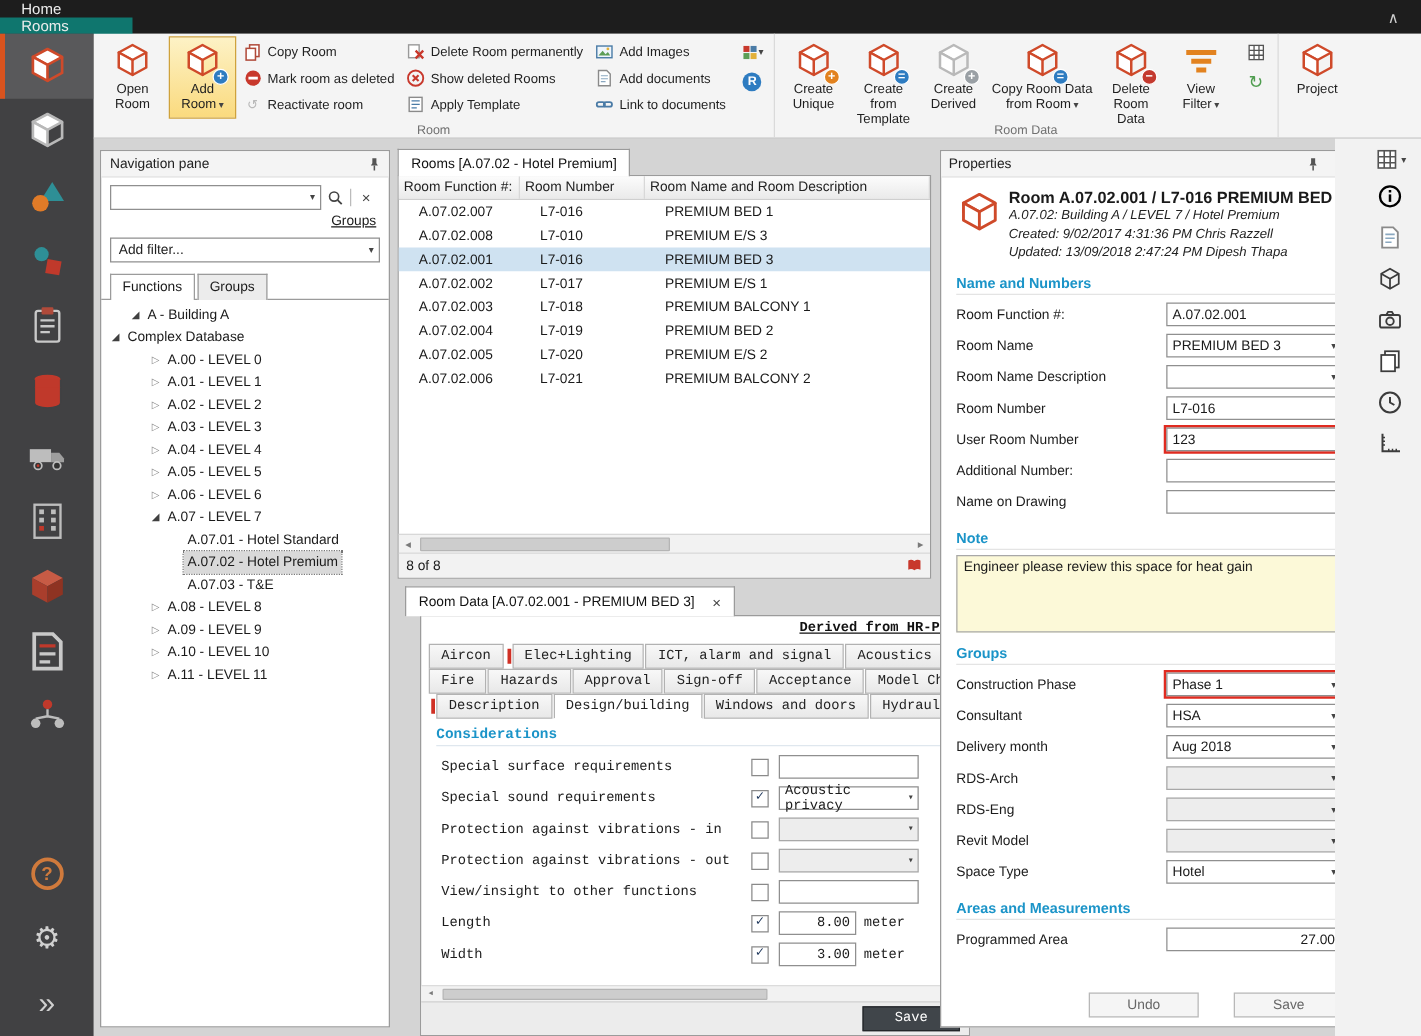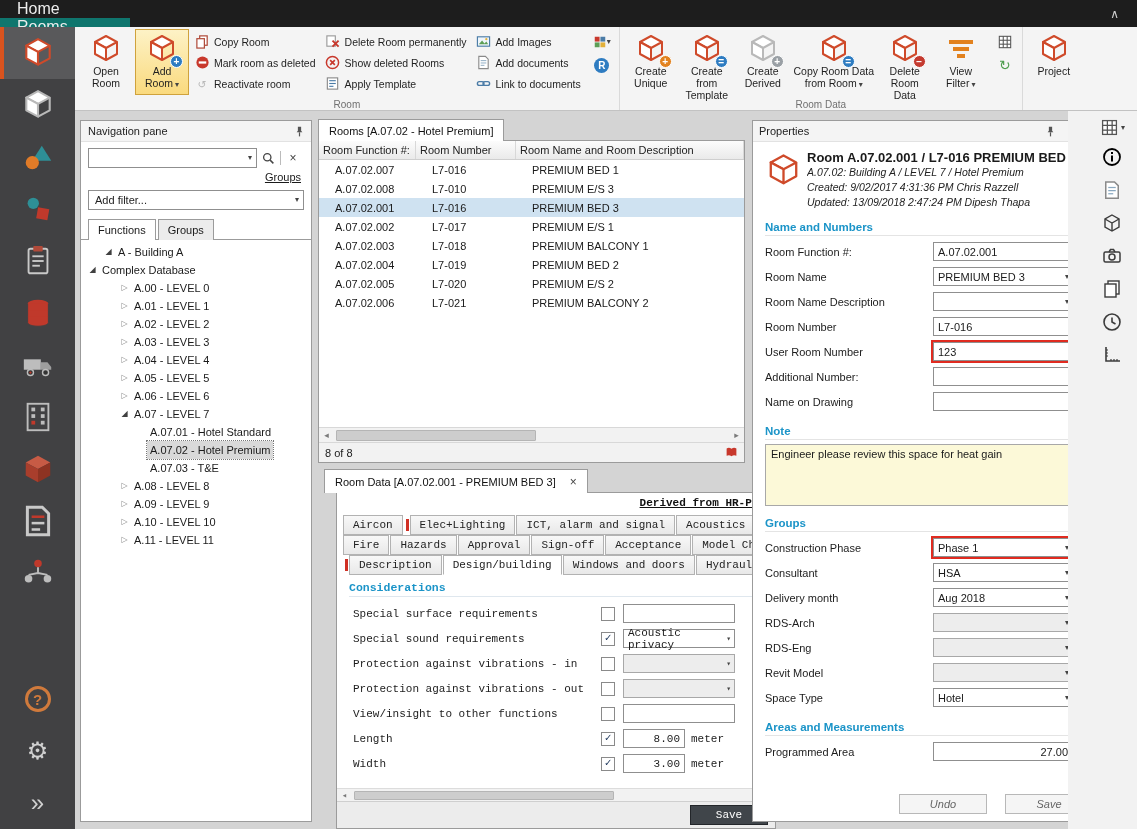--- a/index.html
+++ b/index.html
@@ -4,21 +4,21 @@
 <style>
 *{margin:0;padding:0;box-sizing:border-box;}
 html,body{width:1137px;height:829px;overflow:hidden;}
 body{position:relative;background:#d4d4d4;font-family:"Liberation Sans","DejaVu Sans",sans-serif;font-size:11px;color:#1a1a1a;}
 svg{display:block;}
 .caret{font-size:8px;color:#444;line-height:1;}
 .sp{flex:1;}
 
 
 #menubar{position:absolute;left:0;top:0;width:1137px;height:27px;background:#1d1d1d;display:flex;}
-.menu-item{display:flex;align-items:center;padding:0 17px;color:#ededed;font-size:16px;}
+.menu-item{display:flex;align-items:center;padding:0 17px;color:#ededed;font-size:12px;}
 .menu-item.active{background:#0f766e;}
 #ribbon-collapse{margin-left:auto;display:flex;align-items:center;padding:0 18px;color:#cfcfcf;font-size:12px;}
 
 
 #leftbar{position:absolute;left:0;top:27px;width:75px;height:802px;background:#414143;display:flex;flex-direction:column;}
 .lbtn{height:52px;display:flex;align-items:center;justify-content:center;position:relative;flex:0 0 auto;}
 .lbtn.active{background:#59595b;}
 .lbtn.active::before{content:"";position:absolute;left:0;top:0;bottom:0;width:4px;background:#d9531e;}
 .lbtn svg{width:34px;height:34px;}
 .lglyph{font-size:24px;color:#d0d0d0;line-height:1;}
@@ -149,21 +149,21 @@
 .p-title{font-size:13px;font-weight:bold;white-space:nowrap;overflow:hidden;}
 .p-sub{font-style:italic;font-size:10.5px;line-height:15px;white-space:nowrap;overflow:hidden;color:#222;}
 .p-sec{color:#1b94c8;font-weight:bold;font-size:11.5px;margin-top:11px;border-bottom:1px solid #e4e4e4;padding-bottom:2px;}
 .p-rows{margin-top:3px;}
 .p-row{display:flex;align-items:center;height:25px;}
 .p-label{flex:1;color:#1c1c1c;white-space:nowrap;overflow:hidden;}
 .p-ctrl{flex:0 0 140px;height:19px;border:1px solid #8f8f8f;background:#fff;display:flex;align-items:center;padding:0 4px;position:relative;}
 .p-ctrl.highlight{box-shadow:0 0 0 2px #e02b20;align-items:center;}
 .p-ctrl.num{justify-content:flex-end;}
 .p-note{margin-top:4px;height:62px;border:1px solid #a8a8a8;background:#fcf9d8;padding:3px 5px;}
-.p-footer{position:absolute;right:0;bottom:7px;display:flex;gap:18px;font-style:italic;}
+.p-footer{position:absolute;right:18px;bottom:7px;display:flex;gap:28px;}
 .p-btn{width:88px;height:20px;background:#f5f5f5;border:1px solid #b8b8b8;color:#666;display:flex;align-items:center;justify-content:center;}
 
 
 #rightstrip{position:absolute;left:1068px;top:111px;width:69px;height:718px;background:#f2f2f2;display:flex;flex-direction:column;align-items:flex-end;padding:8px 12px 0 0;}
 .rs-btn{width:26px;height:26px;margin-bottom:7px;color:#3c3c3c;display:flex;align-items:center;justify-content:center;}
 .rs-btn svg{width:20px;height:20px;}
 .rs-btn.active{color:#000;}
 #rs-grid{display:flex;align-items:center;margin-bottom:8px;}
 #rs-grid svg{width:17px;height:17px;margin-right:3px;}
 </style>

